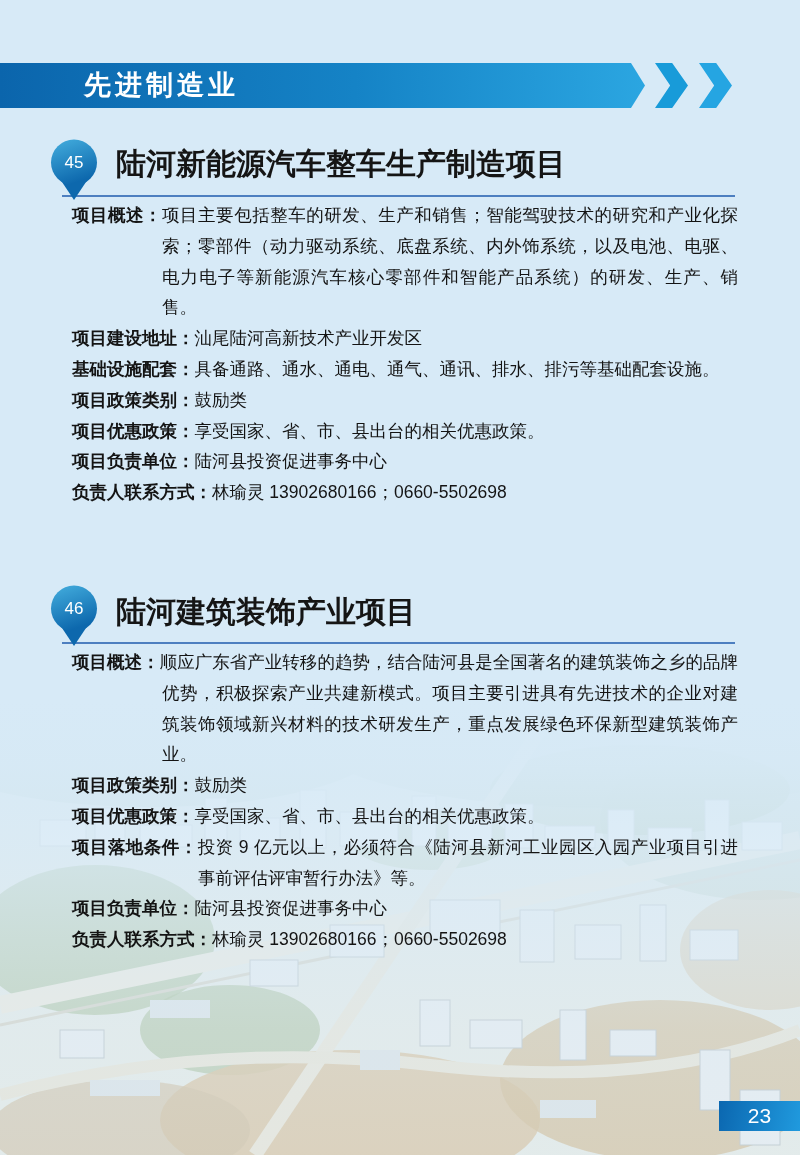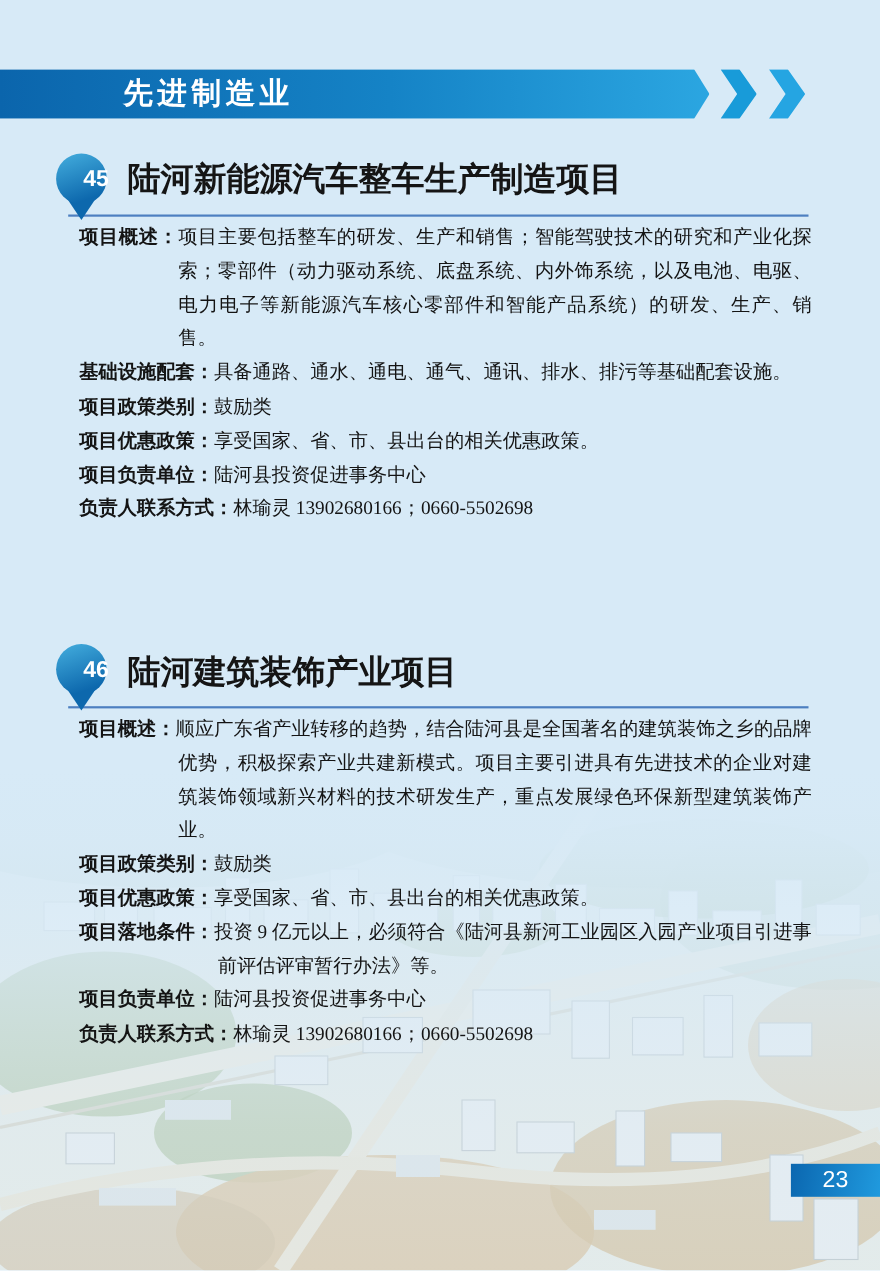--- a/index.html
+++ b/index.html
@@ -12,49 +12,49 @@
   .photo svg { display:block; }
   .photo-fade { position:absolute; left:0; top:0; width:100%; height:100%;
     background:linear-gradient(180deg,#d7eaf7 0%, rgba(215,234,247,.95) 14%, rgba(215,234,247,.78) 32%,
       rgba(215,234,247,.55) 52%, rgba(215,234,247,.34) 72%, rgba(215,234,247,.22) 100%); }
 
   
   .banner { position:absolute; left:0; top:63px; width:645px; height:45px; z-index:2;
     background:linear-gradient(90deg,#0b65ac 0%, #1583c6 55%, #2ba6e1 100%);
     clip-path:polygon(0 0, calc(100% - 14px) 0, 100% 50%, calc(100% - 14px) 100%, 0 100%); }
   .banner-title { display:block; padding-left:84px; line-height:45px; color:#ffffff;
-    font-family:"Liberation Sans","DejaVu Sans",sans-serif; font-weight:bold; font-size:27px; letter-spacing:4px;margin-left:28px; }
+    font-family:"Liberation Sans","DejaVu Sans",sans-serif; font-weight:bold; font-size:27px; letter-spacing:4px; }
   .chev { position:absolute; top:63px; height:45px; width:33px; z-index:2;
     clip-path:polygon(0 0, 52% 0, 100% 50%, 52% 100%, 0 100%, 46% 50%); }
   .chev1 { left:655px; background:#189bd9; }
   .chev2 { left:699px; background:#25a5e2; }
 
   
   .pin { position:absolute; left:49px; width:50px; height:62px; z-index:3; }
-  .pin-num { position:absolute; left:49px; width:50px; height:46px; z-index:4; text-align:right;
-    color:#ffffff; font-family:"Liberation Sans","DejaVu Sans",sans-serif; font-weight:bold; font-size:21px; line-height:47px; }
+  .pin-num { position:absolute; left:49px; width:50px; height:46px; z-index:4; text-align:center;
+    color:#ffffff; font-family:"Liberation Sans","DejaVu Sans",sans-serif; font-weight:normal; font-size:17px; line-height:47px; }
   .proj-title { position:absolute; left:116px; z-index:3; font-weight:bold; font-size:30px; line-height:30px;
     font-family:"Liberation Serif","DejaVu Serif",serif; color:#151515; }
   .rule { position:absolute; left:62px; width:673px; height:2px; background:#4d7fc0; z-index:2; }
 
   
   .pbody { position:absolute; left:72px; width:666px; z-index:2; font-size:17.5px; line-height:30.8px;
     text-align:justify; color:#141414; }
   .row { }
   .h5 { padding-left:90px;  text-indent:-90px;  }
   .h7 { padding-left:126px; text-indent:-126px; }
   .h8 { padding-left:144px; text-indent:-144px; }
   .row-label { font-family:Liberation Serif, serif; font-weight:bold; }
-  .row-value { font-family:Liberation Serif, serif;margin-top:32px; }
+  .row-value { font-family:Liberation Sans, sans-serif;margin-top:32px; }
 
   .p45-body { top:200px; }
   .p46-body { top:647px; }
 
   
-  .page-badge { position:absolute; left:719px; top:1058px; width:81px; height:30px; z-index:5;
+  .page-badge { position:absolute; left:719px; top:1101px; width:81px; height:30px; z-index:5;
     background:linear-gradient(100deg,#0b67b0 0%, #209ade 100%); color:#ffffff; text-align:center;
     font-family:"Liberation Sans","DejaVu Sans",sans-serif; font-size:21px; line-height:30px; }
 </style>
 </head>
 <body>
 
 <div class="page">
 
   <div class="photo">
     <svg width="800" height="455" viewBox="0 0 800 455" xmlns="http://www.w3.org/2000/svg">
@@ -139,20 +139,21 @@
       <polygon points="11,40 39,40 25,61" fill="#0d68ad"></polygon>
       <circle cx="25" cy="23.5" r="23" fill="url(#pg45)"></circle>
     </svg>
   </div>
   <span class="pin-num" style="top:139px;">45</span>
   <div class="proj-title" style="top:149px;">陆河新能源汽车整车生产制造项目</div>
   <div class="rule" style="top:195px;"></div>
 
   <div class="pbody p45-body">
     <div class="row h5"><span class="row-label">项目概述：</span><span class="row-value">项目主要包括整车的研发、生产和销售；智能驾驶技术的研究和产业化探索；零部件（动力驱动系统、底盘系统、内外饰系统，以及电池、电驱、电力电子等新能源汽车核心零部件和智能产品系统）的研发、生产、销售。</span></div>
+    <div class="row h7"><span class="row-label">项目建设地址：</span><span class="row-value">汕尾陆河高新技术产业开发区</span></div>
     <div class="row h7"><span class="row-label">基础设施配套：</span><span class="row-value">具备通路、通水、通电、通气、通讯、排水、排污等基础配套设施。</span></div>
     <div class="row h7"><span class="row-label">项目政策类别：</span><span class="row-value">鼓励类</span></div>
     <div class="row h7"><span class="row-label">项目优惠政策：</span><span class="row-value">享受国家、省、市、县出台的相关优惠政策。</span></div>
     <div class="row h7"><span class="row-label">项目负责单位：</span><span class="row-value">陆河县投资促进事务中心</span></div>
     <div class="row h8"><span class="row-label">负责人联系方式：</span><span class="row-value">林瑜灵 13902680166；0660-5502698</span></div>
   </div>
 
   <div class="pin" style="top:585px;">
     <svg width="50" height="62" viewBox="0 0 50 62" xmlns="http://www.w3.org/2000/svg">
       <defs>

